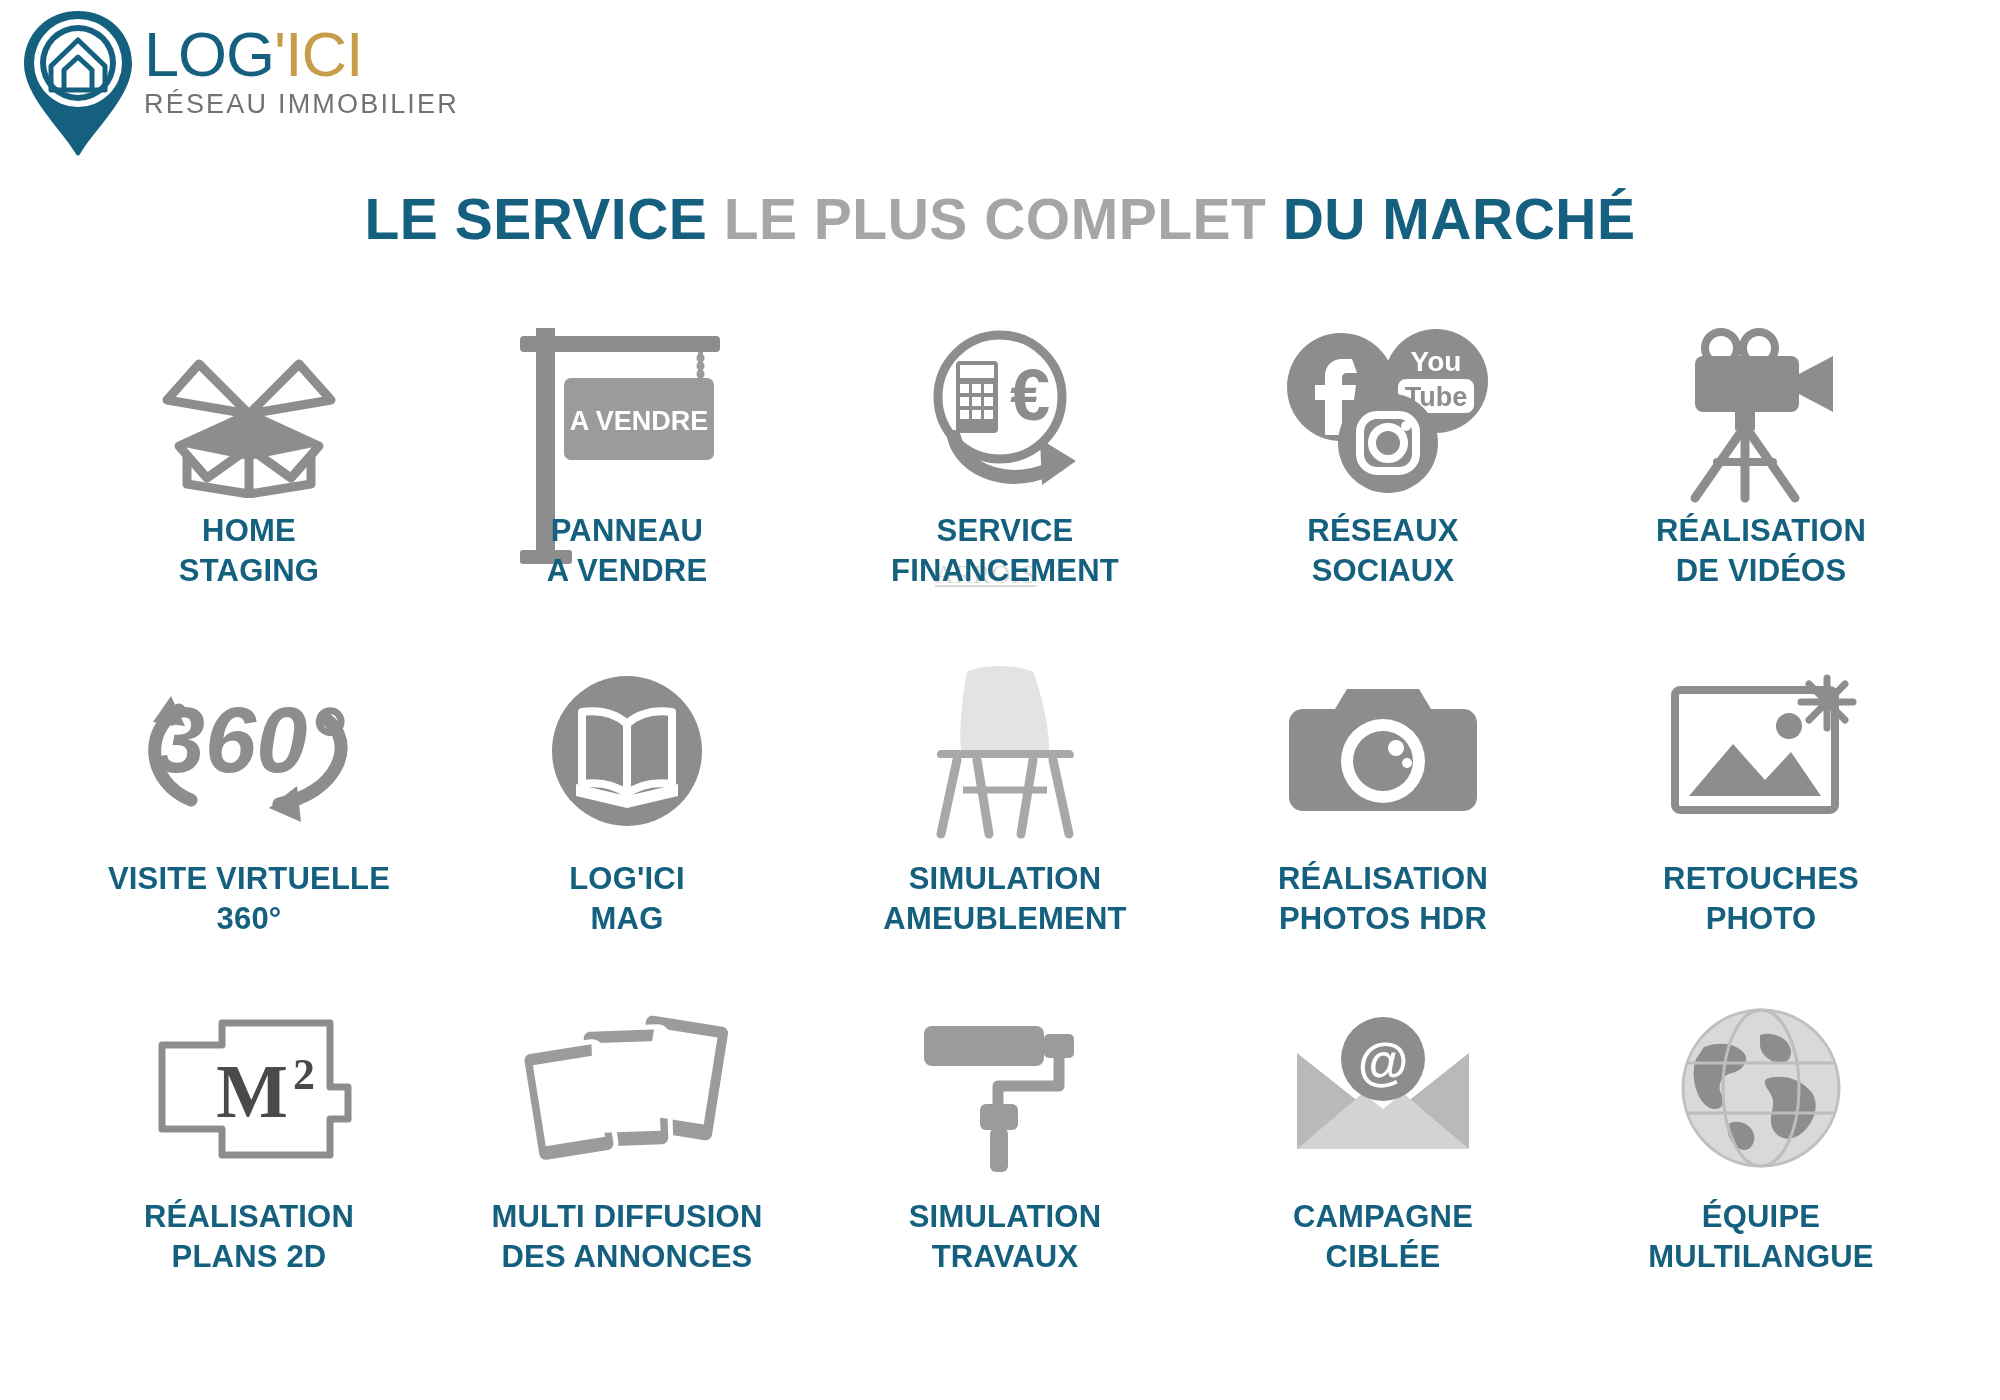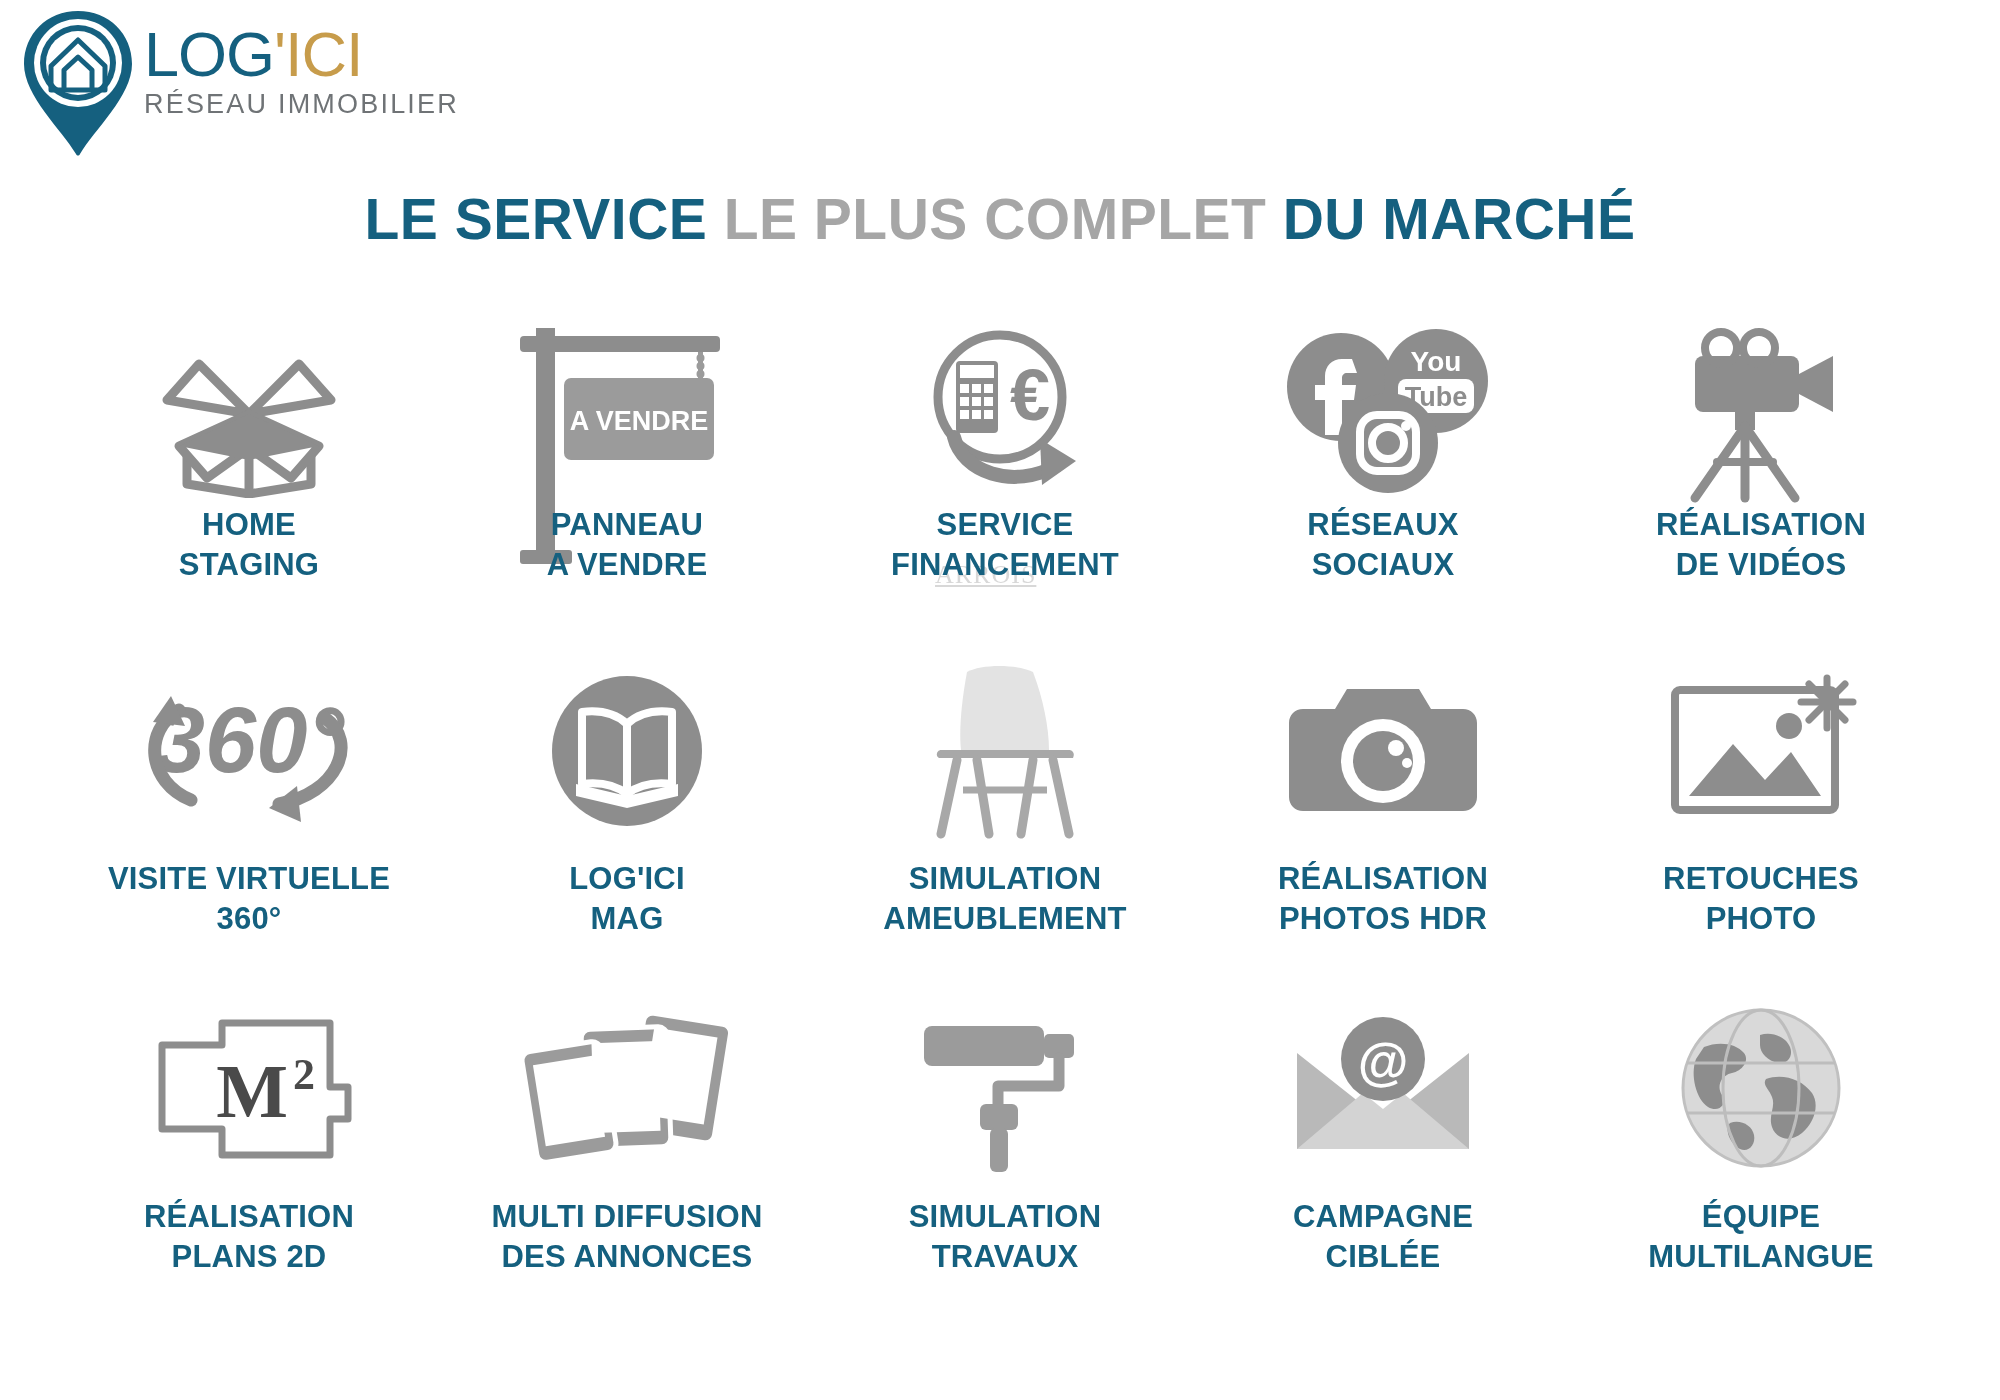--- a/index.html
+++ b/index.html
@@ -75,20 +75,21 @@
     position: relative;
   }
   .icon-wrap {
     height: 185px;
     display: flex;
     align-items: center;
     justify-content: center;
   }
   .icon-wrap svg { display: block; }
   .cell-label {
+    margin-top: 6px;
     text-align: center;
     color: #15607f;
     font-size: 31px;
     font-weight: bold;
     line-height: 1.28;
     letter-spacing: 0.2px;
     white-space: pre-line;
   }
   .r2 .cell-label, .r3 .cell-label { margin-top: 16px; }
 

